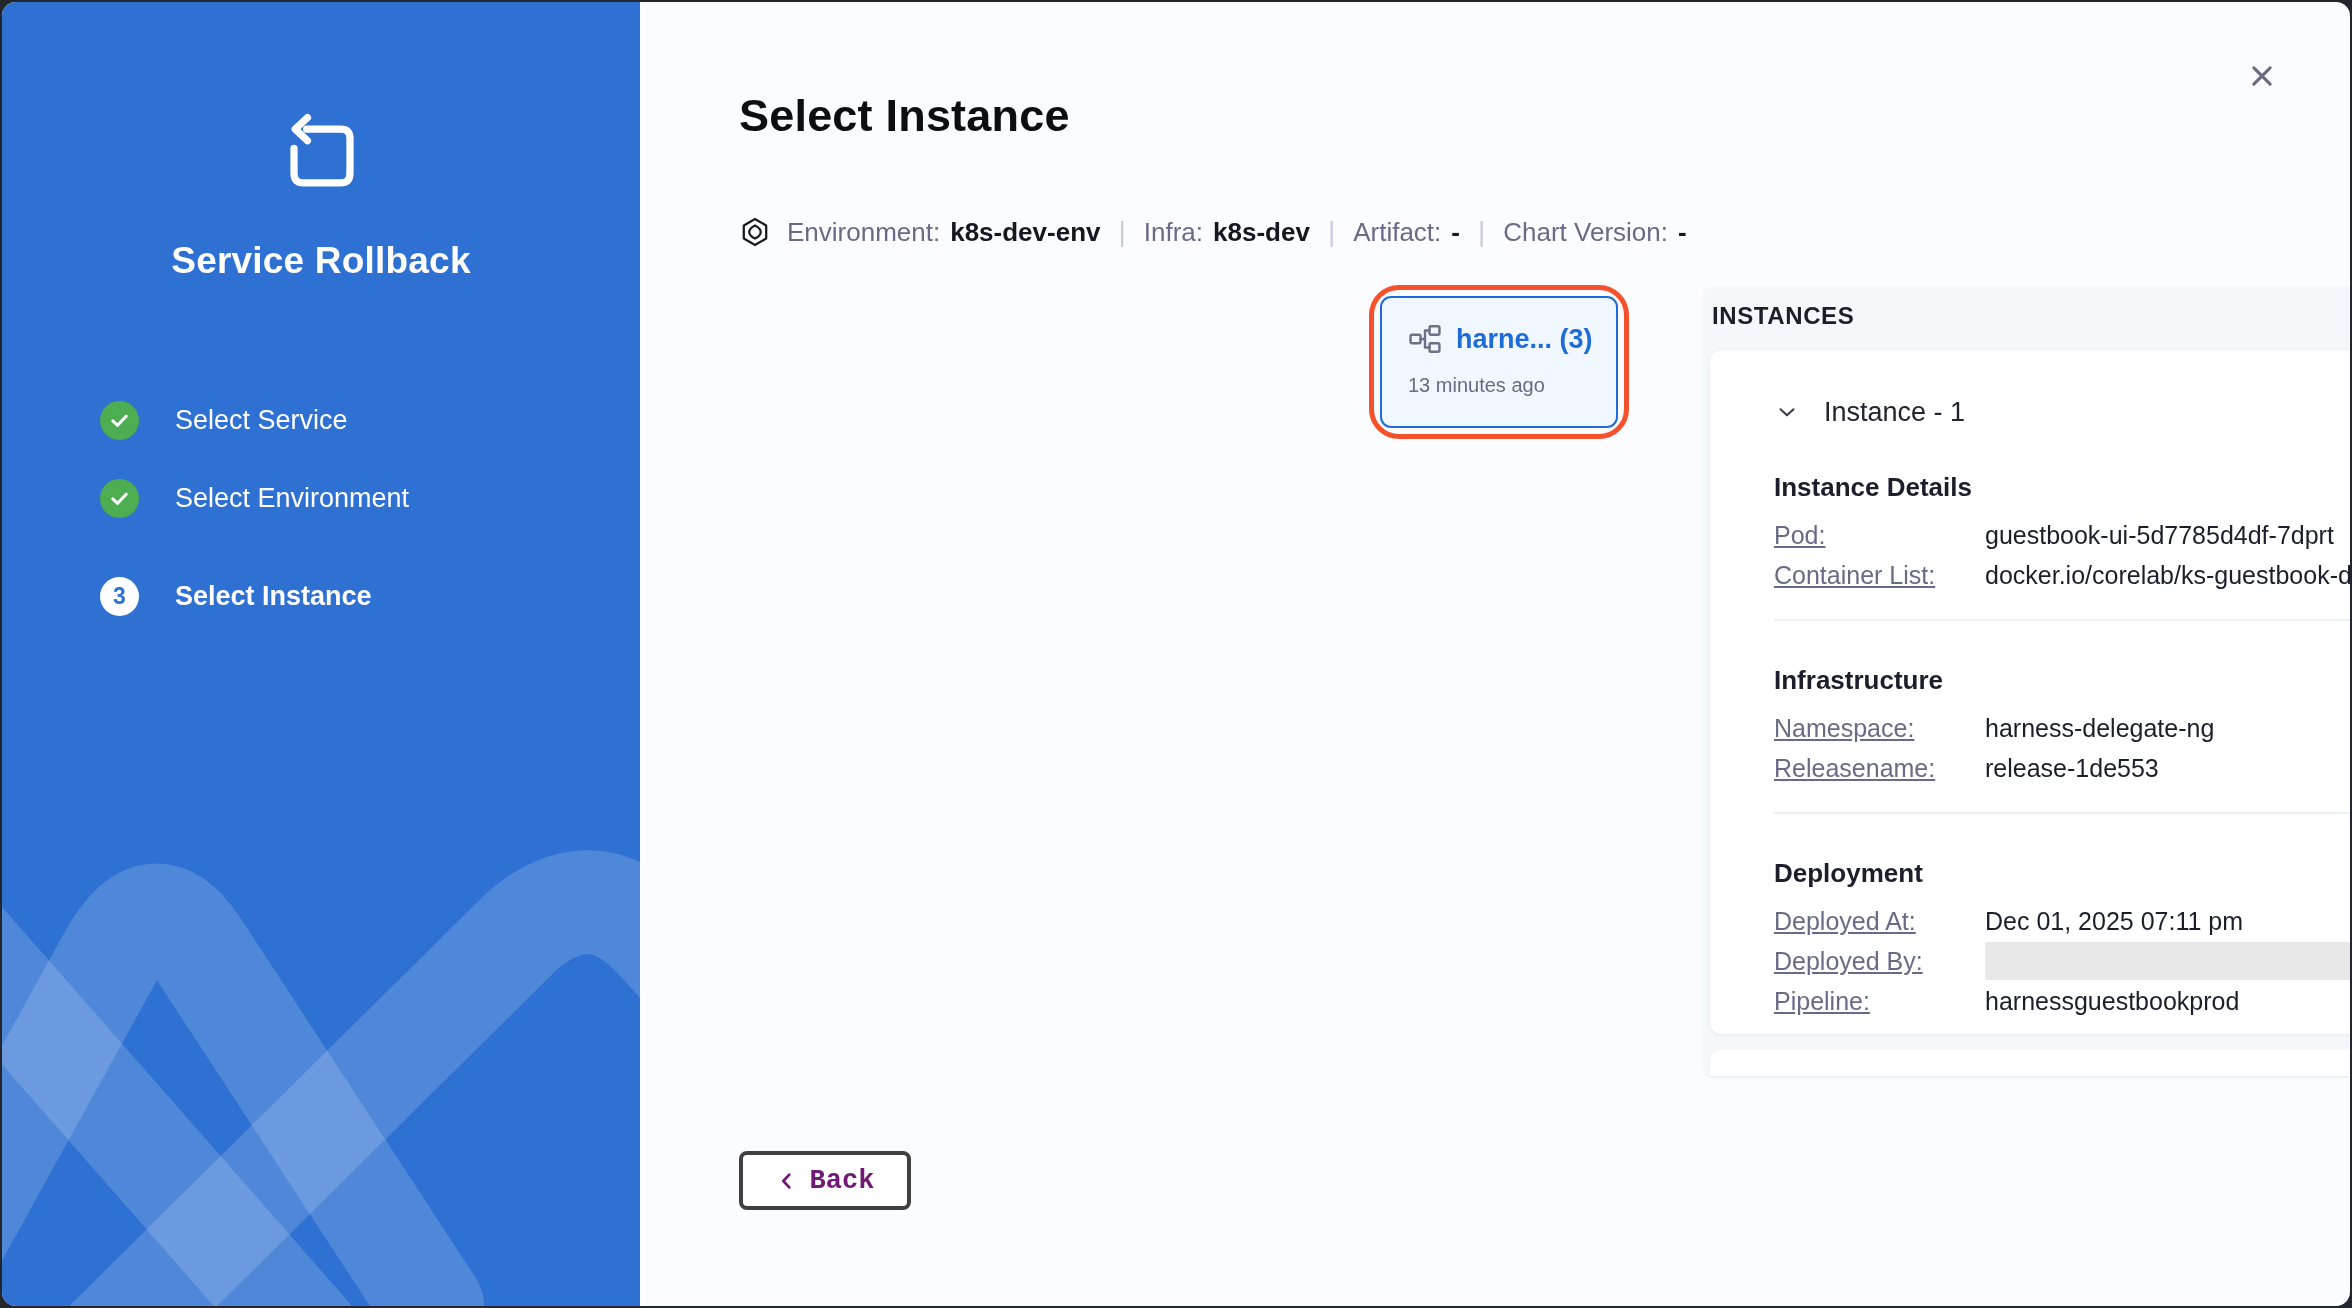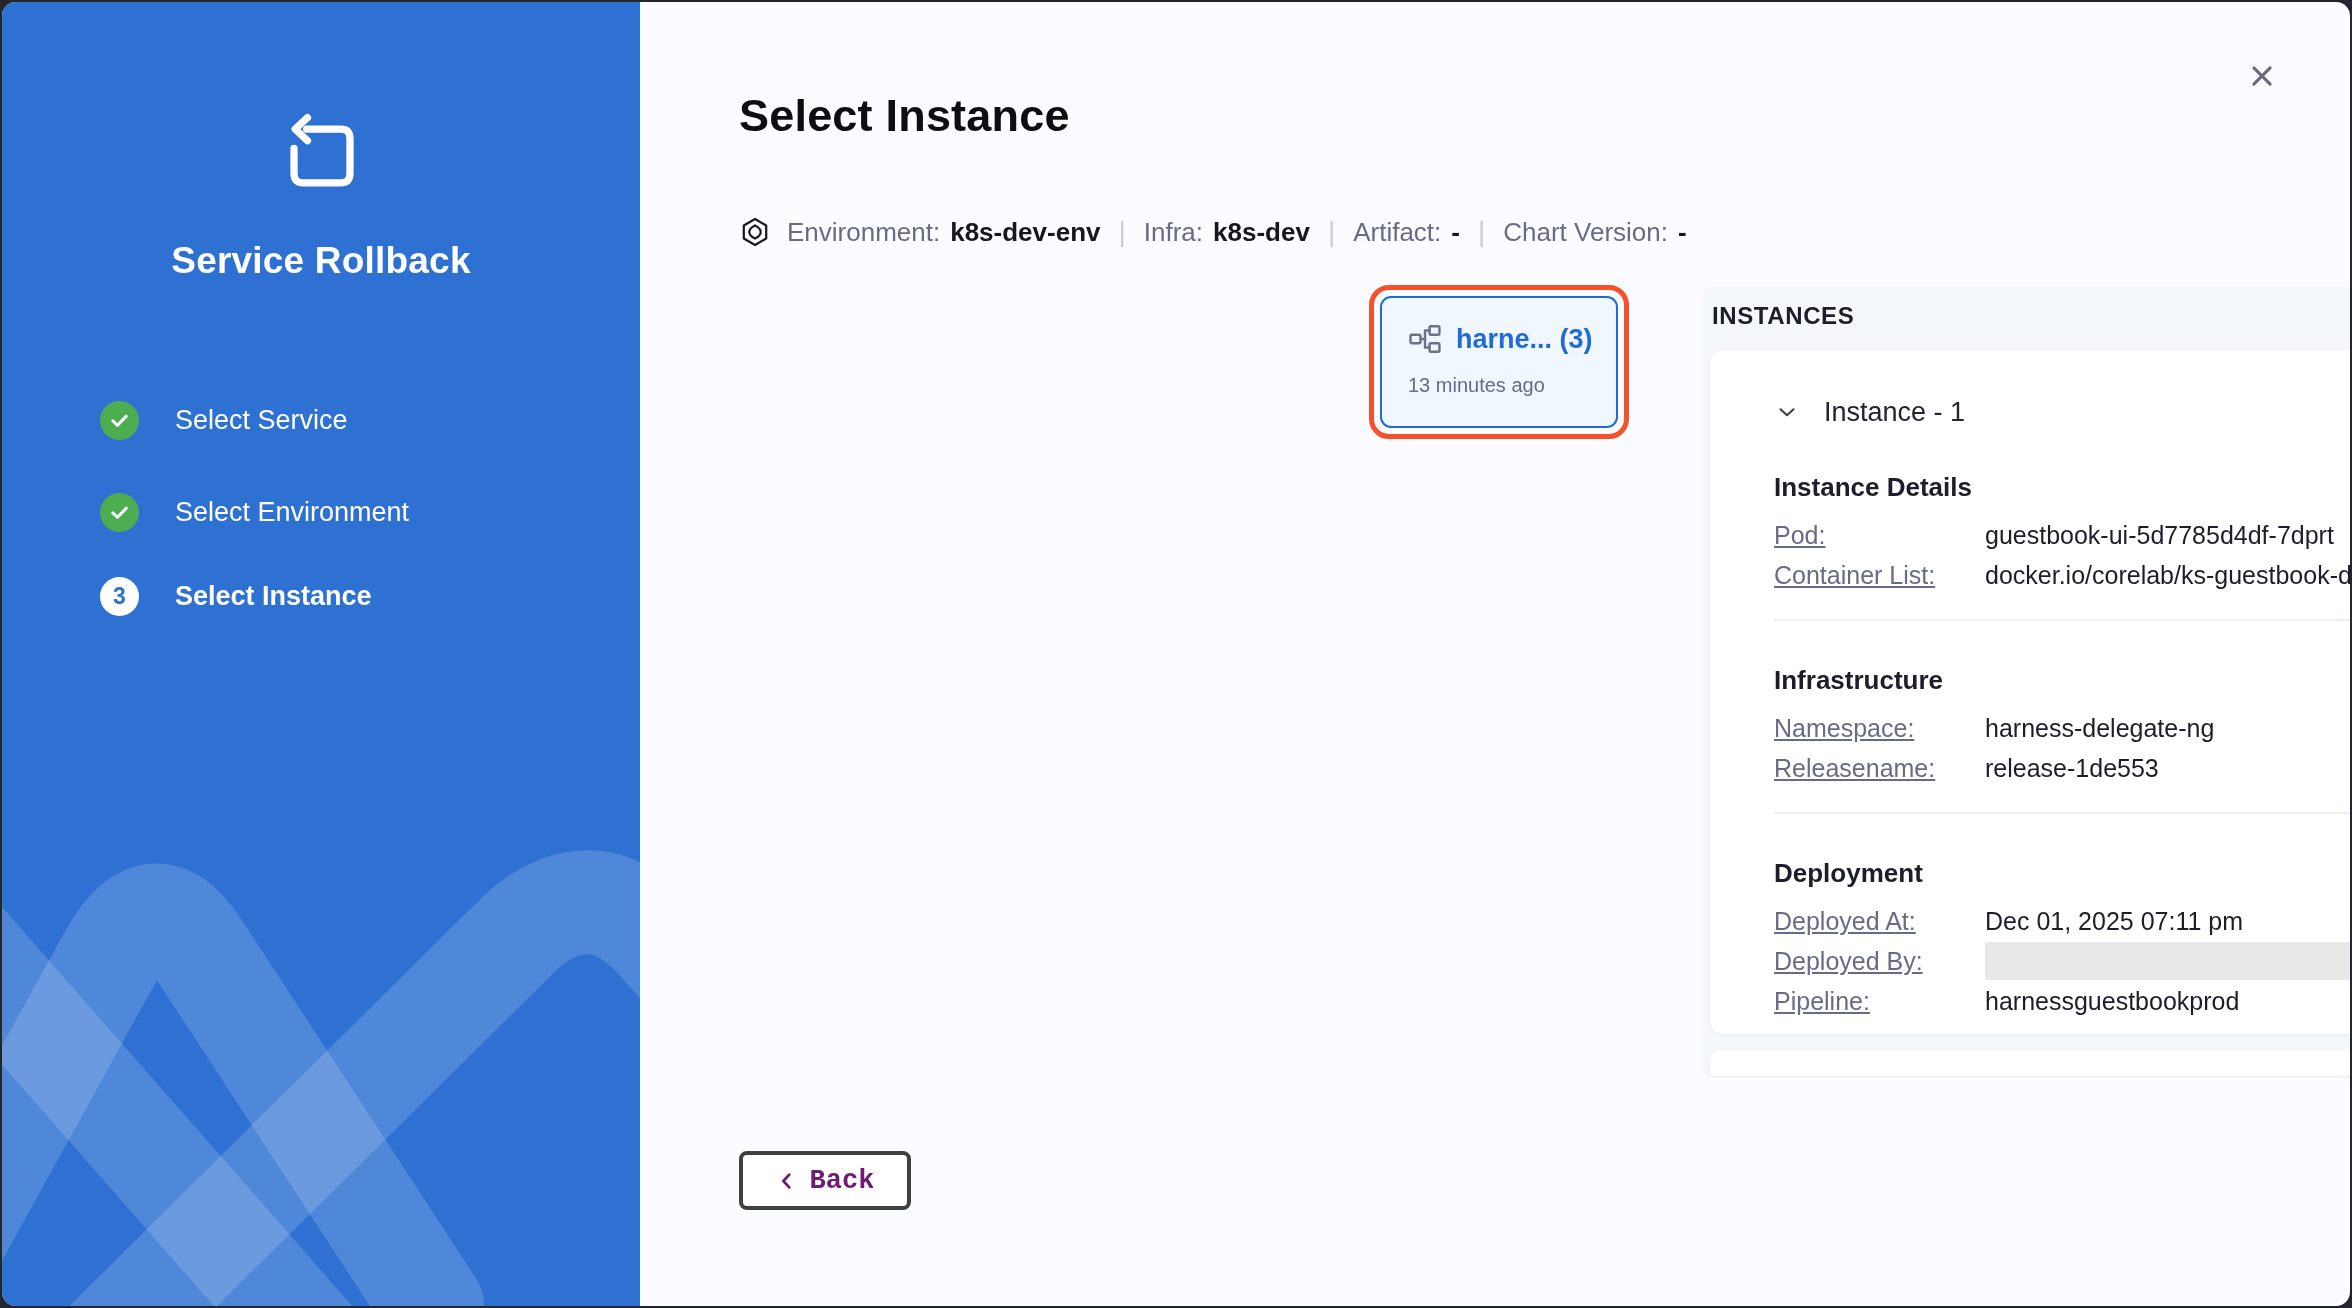--- a/index.html
+++ b/index.html
@@ -23,21 +23,21 @@
   .sidebar-icon {
     position:absolute; left:274px; top:108px; width:92px; height:92px; color:#ffffff;
   }
   .sidebar-title {
     position:absolute; left:0; top:238px; width:638px;
     text-align:center; color:#ffffff; font-size:37px; font-weight:700;
     letter-spacing:0.2px;
   }
   .step-row { position:absolute; left:98px; display:flex; align-items:center; gap:36px; height:40px;margin-top:20px; }
   .step-row.r0 { top:378px; }
-  .step-row.r1 { top:470px; }
+  .step-row.r1 { top:456px; }
   .step-row.r2 { top:554px; }
   .step-circle {
     width:39px; height:39px; border-radius:50%;
     display:flex; align-items:center; justify-content:center; flex:0 0 auto;
   }
   .step-circle.done { background:#4CAE50; }
   .step-circle.active { background:#ffffff; color:#2E71D2; font-size:23px; font-weight:700; }
   .step-circle svg { width:23px; height:23px; }
   .step-label { color:#ffffff; font-size:27px; font-weight:400; }
   .step-label.active { font-weight:700; }
@@ -56,21 +56,21 @@
     position:absolute; left:99px; top:210px; height:40px;
     display:flex; align-items:center; font-size:26px; color:#686B85;
   }
   .env-row .env-icon { width:32px; height:32px; margin-right:16px; flex:0 0 auto; }
   .env-row .seg-label { color:#686B85; margin-right:10px; }
   .env-row .seg-value { color:#16171F; font-weight:700; }
   .env-row .sep { color:#C9CCDA; font-size:28px; padding:0 18px; font-weight:300; }
   
   .version-ring {
     position:absolute; left:729px; top:283px; width:260px; height:154px;
-    border:5px solid #F4512C; border-radius:20px; padding:6px; background:transparent;
+    border:5px solid #F4512C; border-radius:30px; padding:6px; background:transparent;
   }
   .version-card {
     width:100%; height:100%;
     background:#F0F7FF; border:2px solid #1F6BDB; border-radius:11px;
     padding:24px 26px 0 26px; cursor:pointer;
   }
   .version-top { display:flex; align-items:center; gap:14px; }
   .version-top svg { width:34px; height:34px; flex:0 0 auto; }
   .version-name { color:#1F6BD8; font-size:27px; font-weight:700; white-space:nowrap; }
   .version-time { margin-top:18px; color:#686B85; font-size:20px; }

